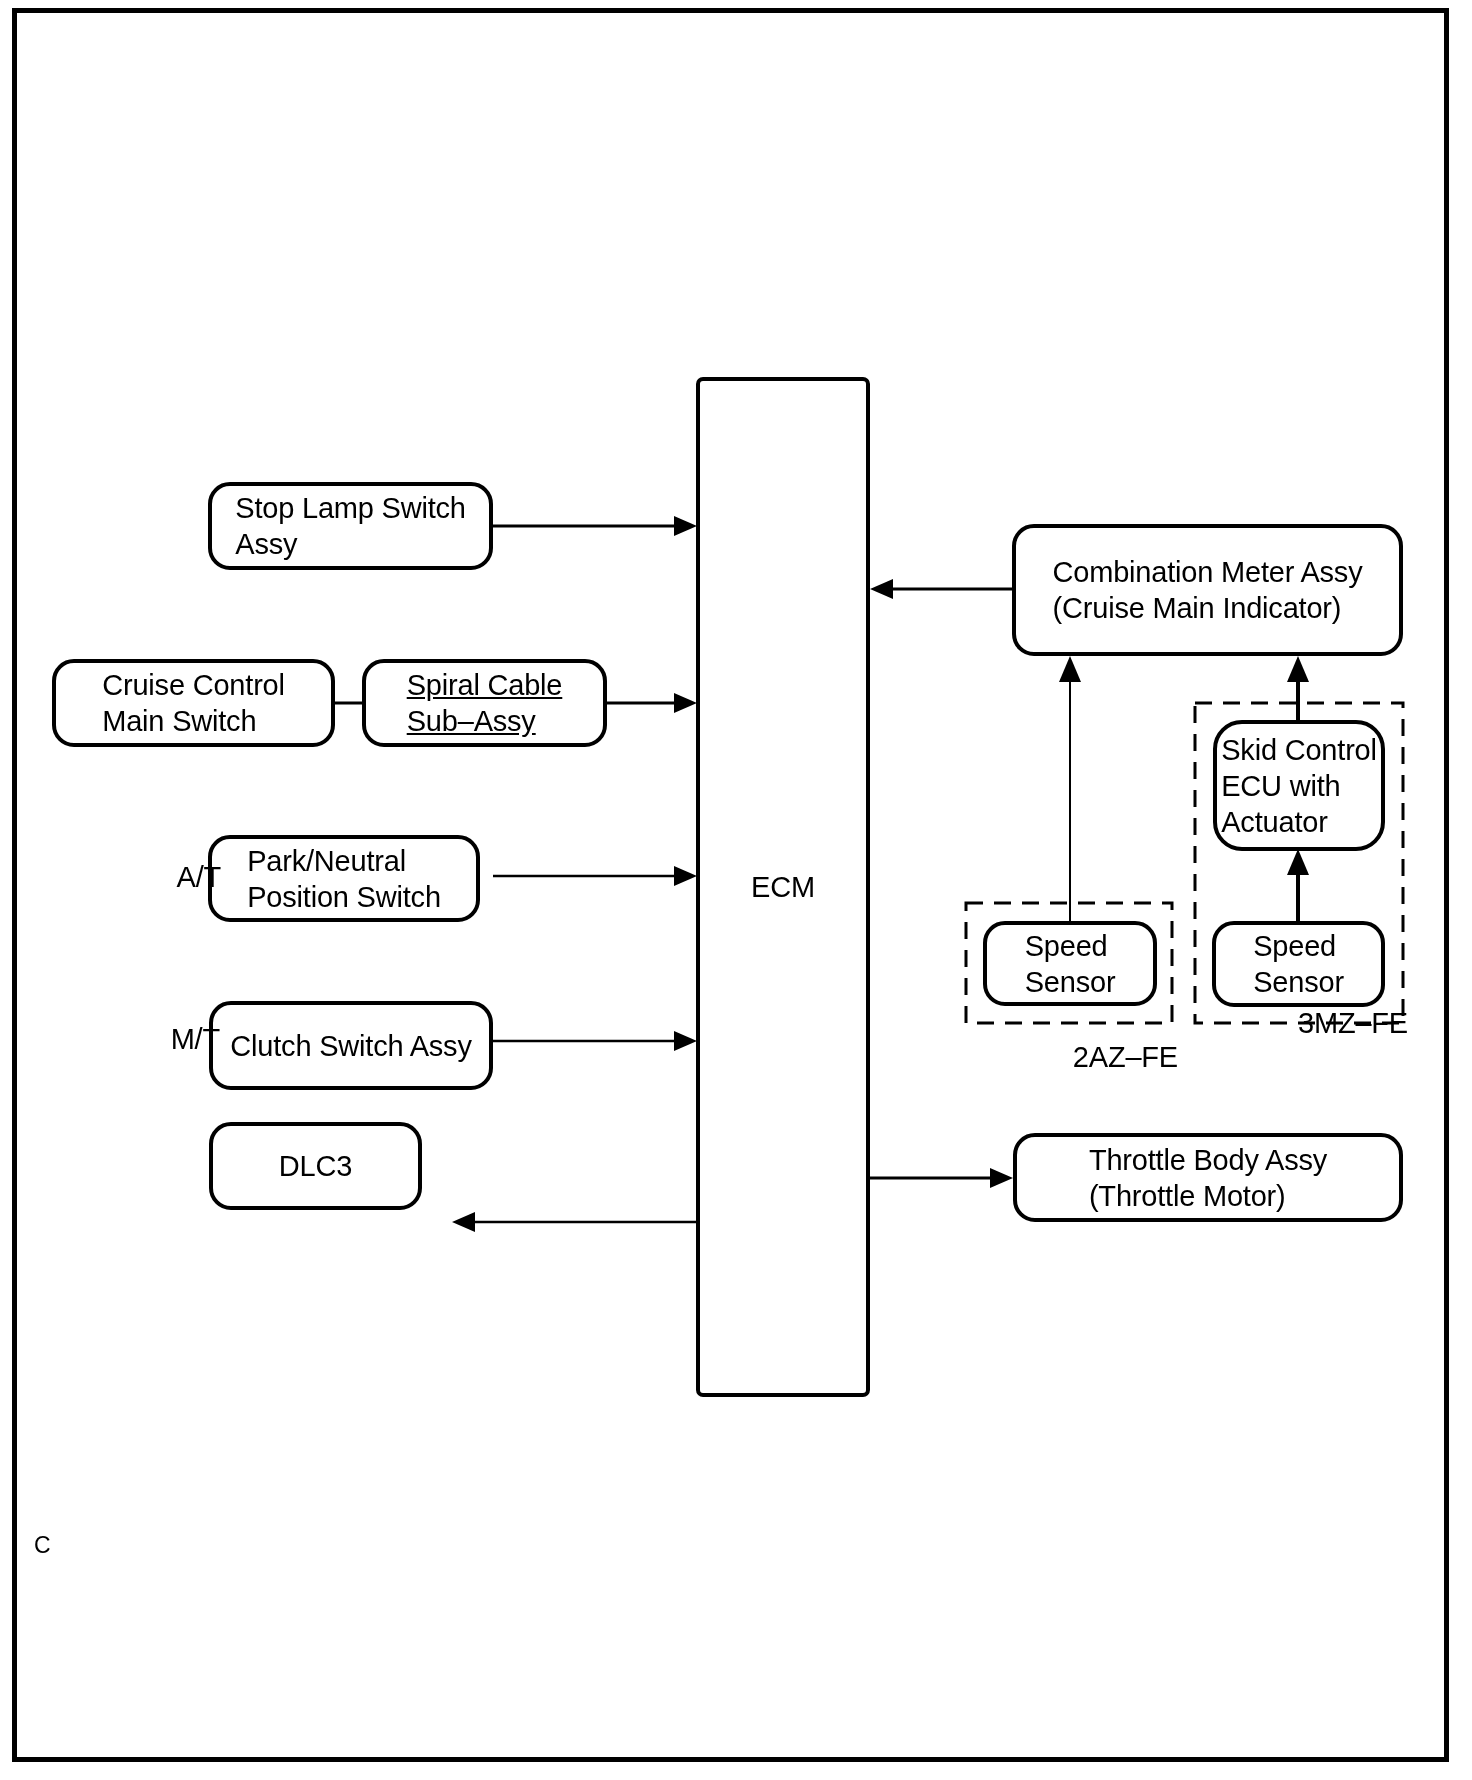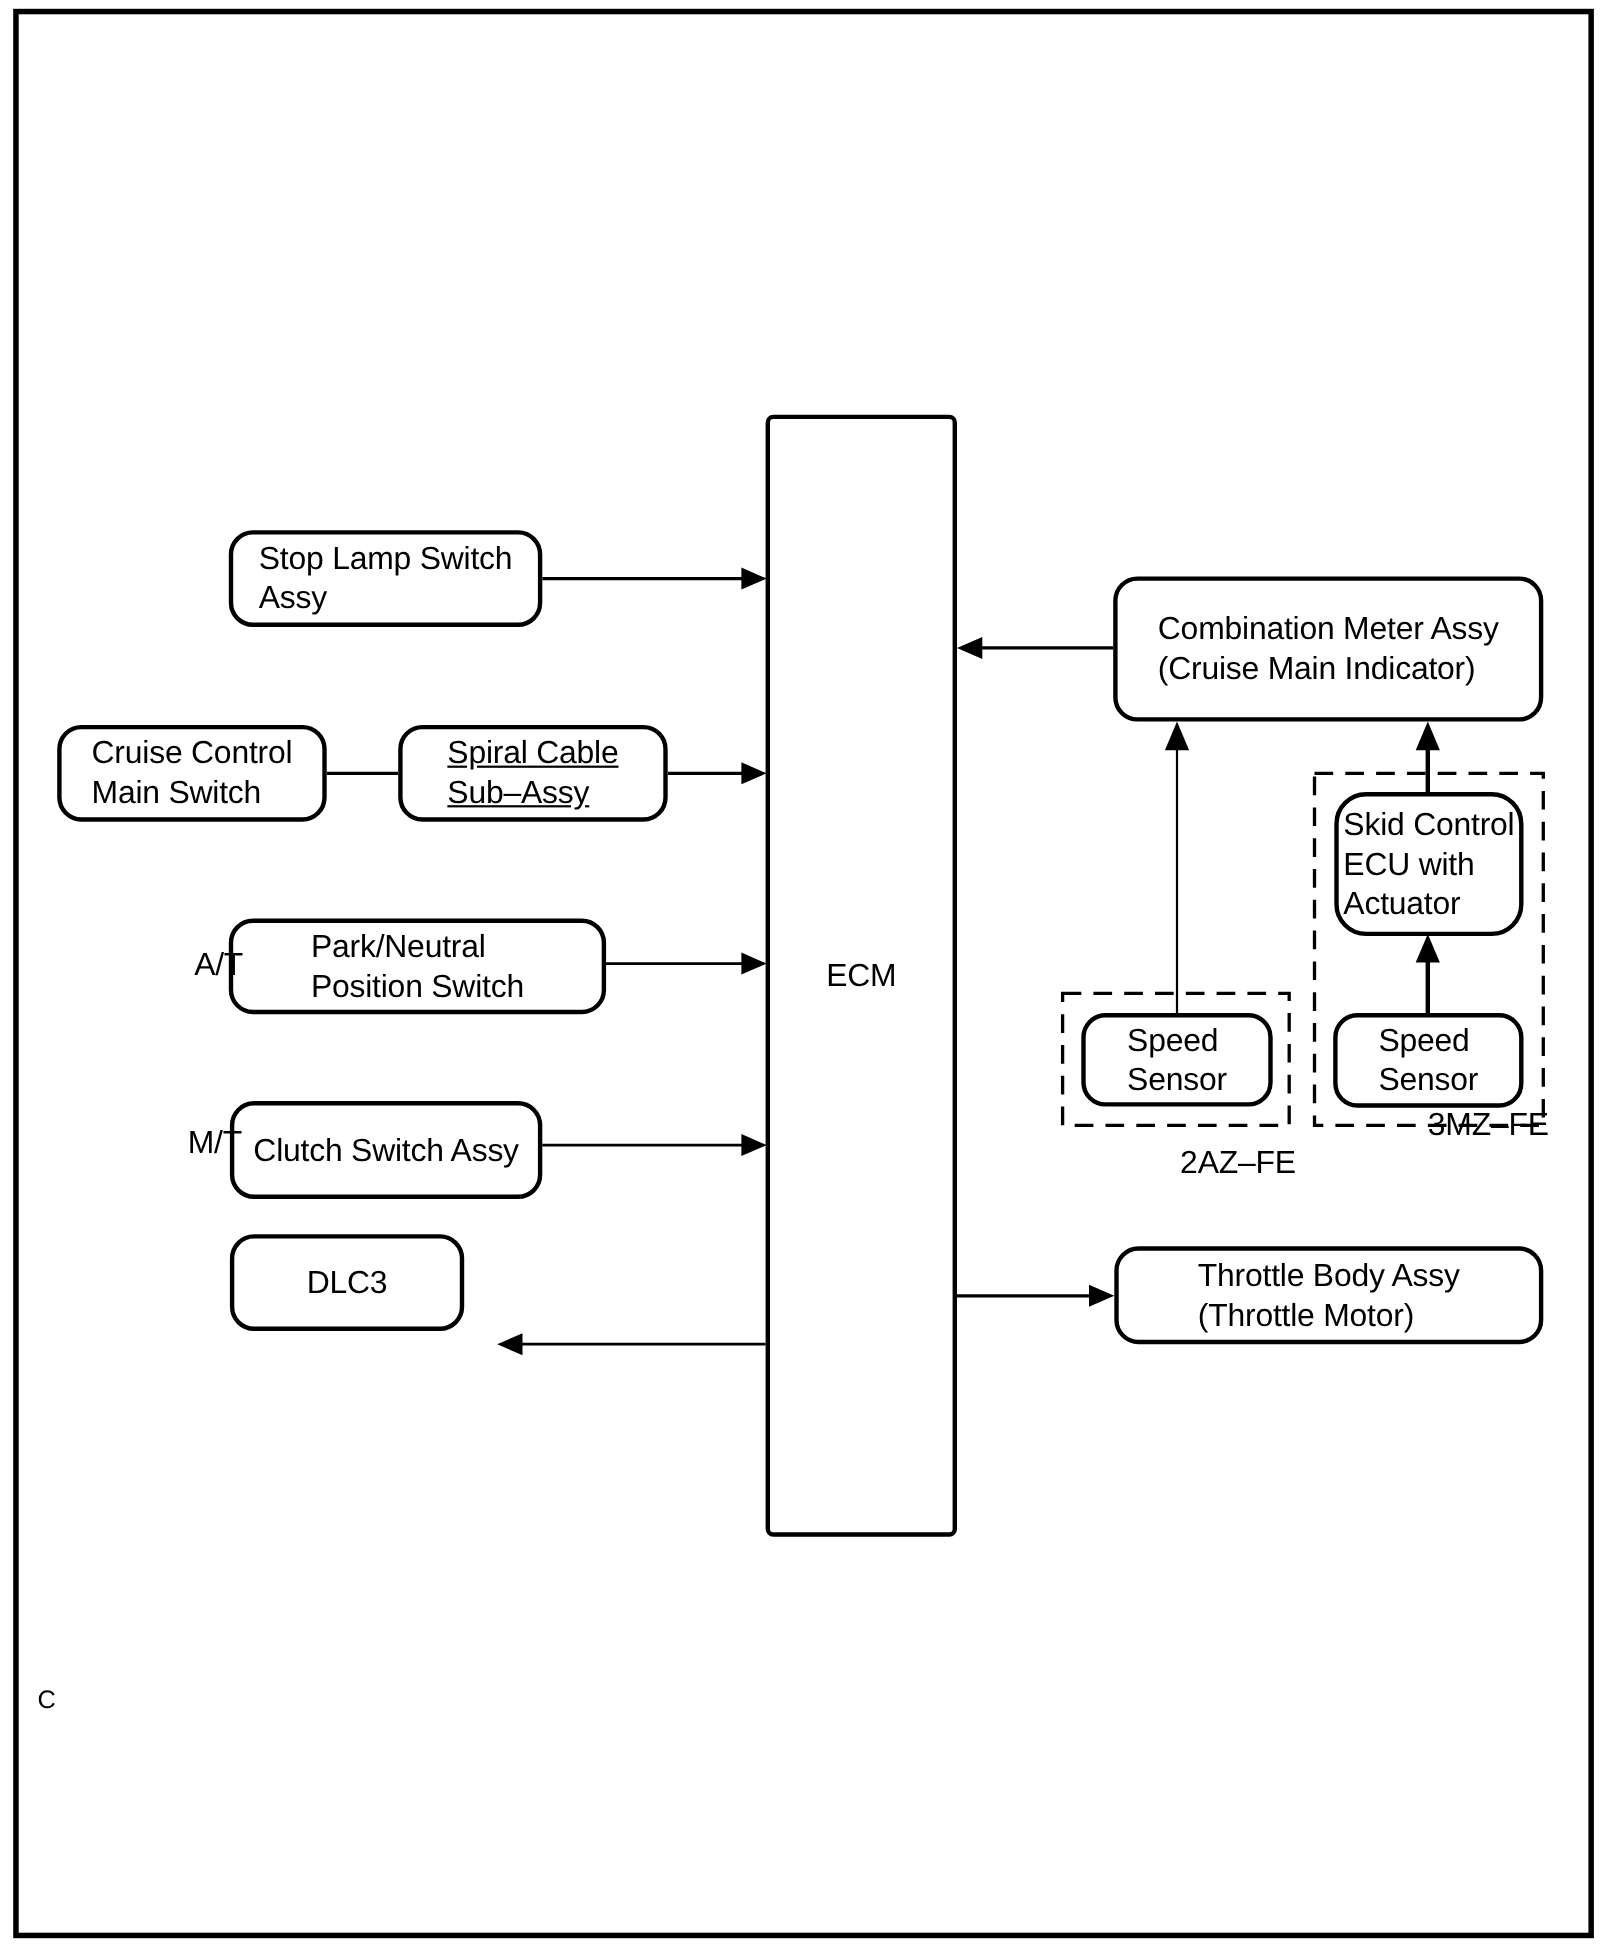--- a/index.html
+++ b/index.html
@@ -51,23 +51,23 @@
     letter-spacing: -0.2px;
   }
   .footer-mark {
     position: absolute;
     left: 34px; top: 1532px;
     font-size: 23px;
     line-height: 26px;
   }
   
   .b-stop      { left: 208px;  top: 482px;  width: 285px; height: 88px;  }
-  .b-cruise    { left: 52px;   top: 659px;  width: 245px; height: 88px;  }
+  .b-cruise    { left: 52px;   top: 659px;  width: 283px; height: 88px;  }
   .b-spiral    { left: 362px;  top: 659px;  width: 245px; height: 88px; text-decoration: underline;  }
-  .b-park      { left: 208px;  top: 835px;  width: 343px; height: 87px;  }
+  .b-park      { left: 208px;  top: 835px;  width: 272px; height: 87px;  }
   .b-clutch    { left: 209px;  top: 1001px; width: 284px; height: 89px;  }
   .b-dlc3      { left: 209px;  top: 1122px; width: 213px; height: 88px;  }
   .b-ecm       { left: 696px;  top: 377px;  width: 174px; height: 1020px; border-radius: 7px; }
   .b-comb      { left: 1012px; top: 524px;  width: 391px; height: 132px; }
   .b-skid      { left: 1213px; top: 720px;  width: 172px; height: 131px; border-radius: 29px; }
   .b-ss-left   { left: 983px;  top: 921px;  width: 174px; height: 85px;  }
   .b-ss-right  { left: 1212px; top: 921px;  width: 173px; height: 86px;  }
   .b-throttle  { left: 1013px; top: 1133px; width: 390px; height: 89px;  }
   
   .lbl-at   { left: 121px;  top: 859px;  width: 100px; }

